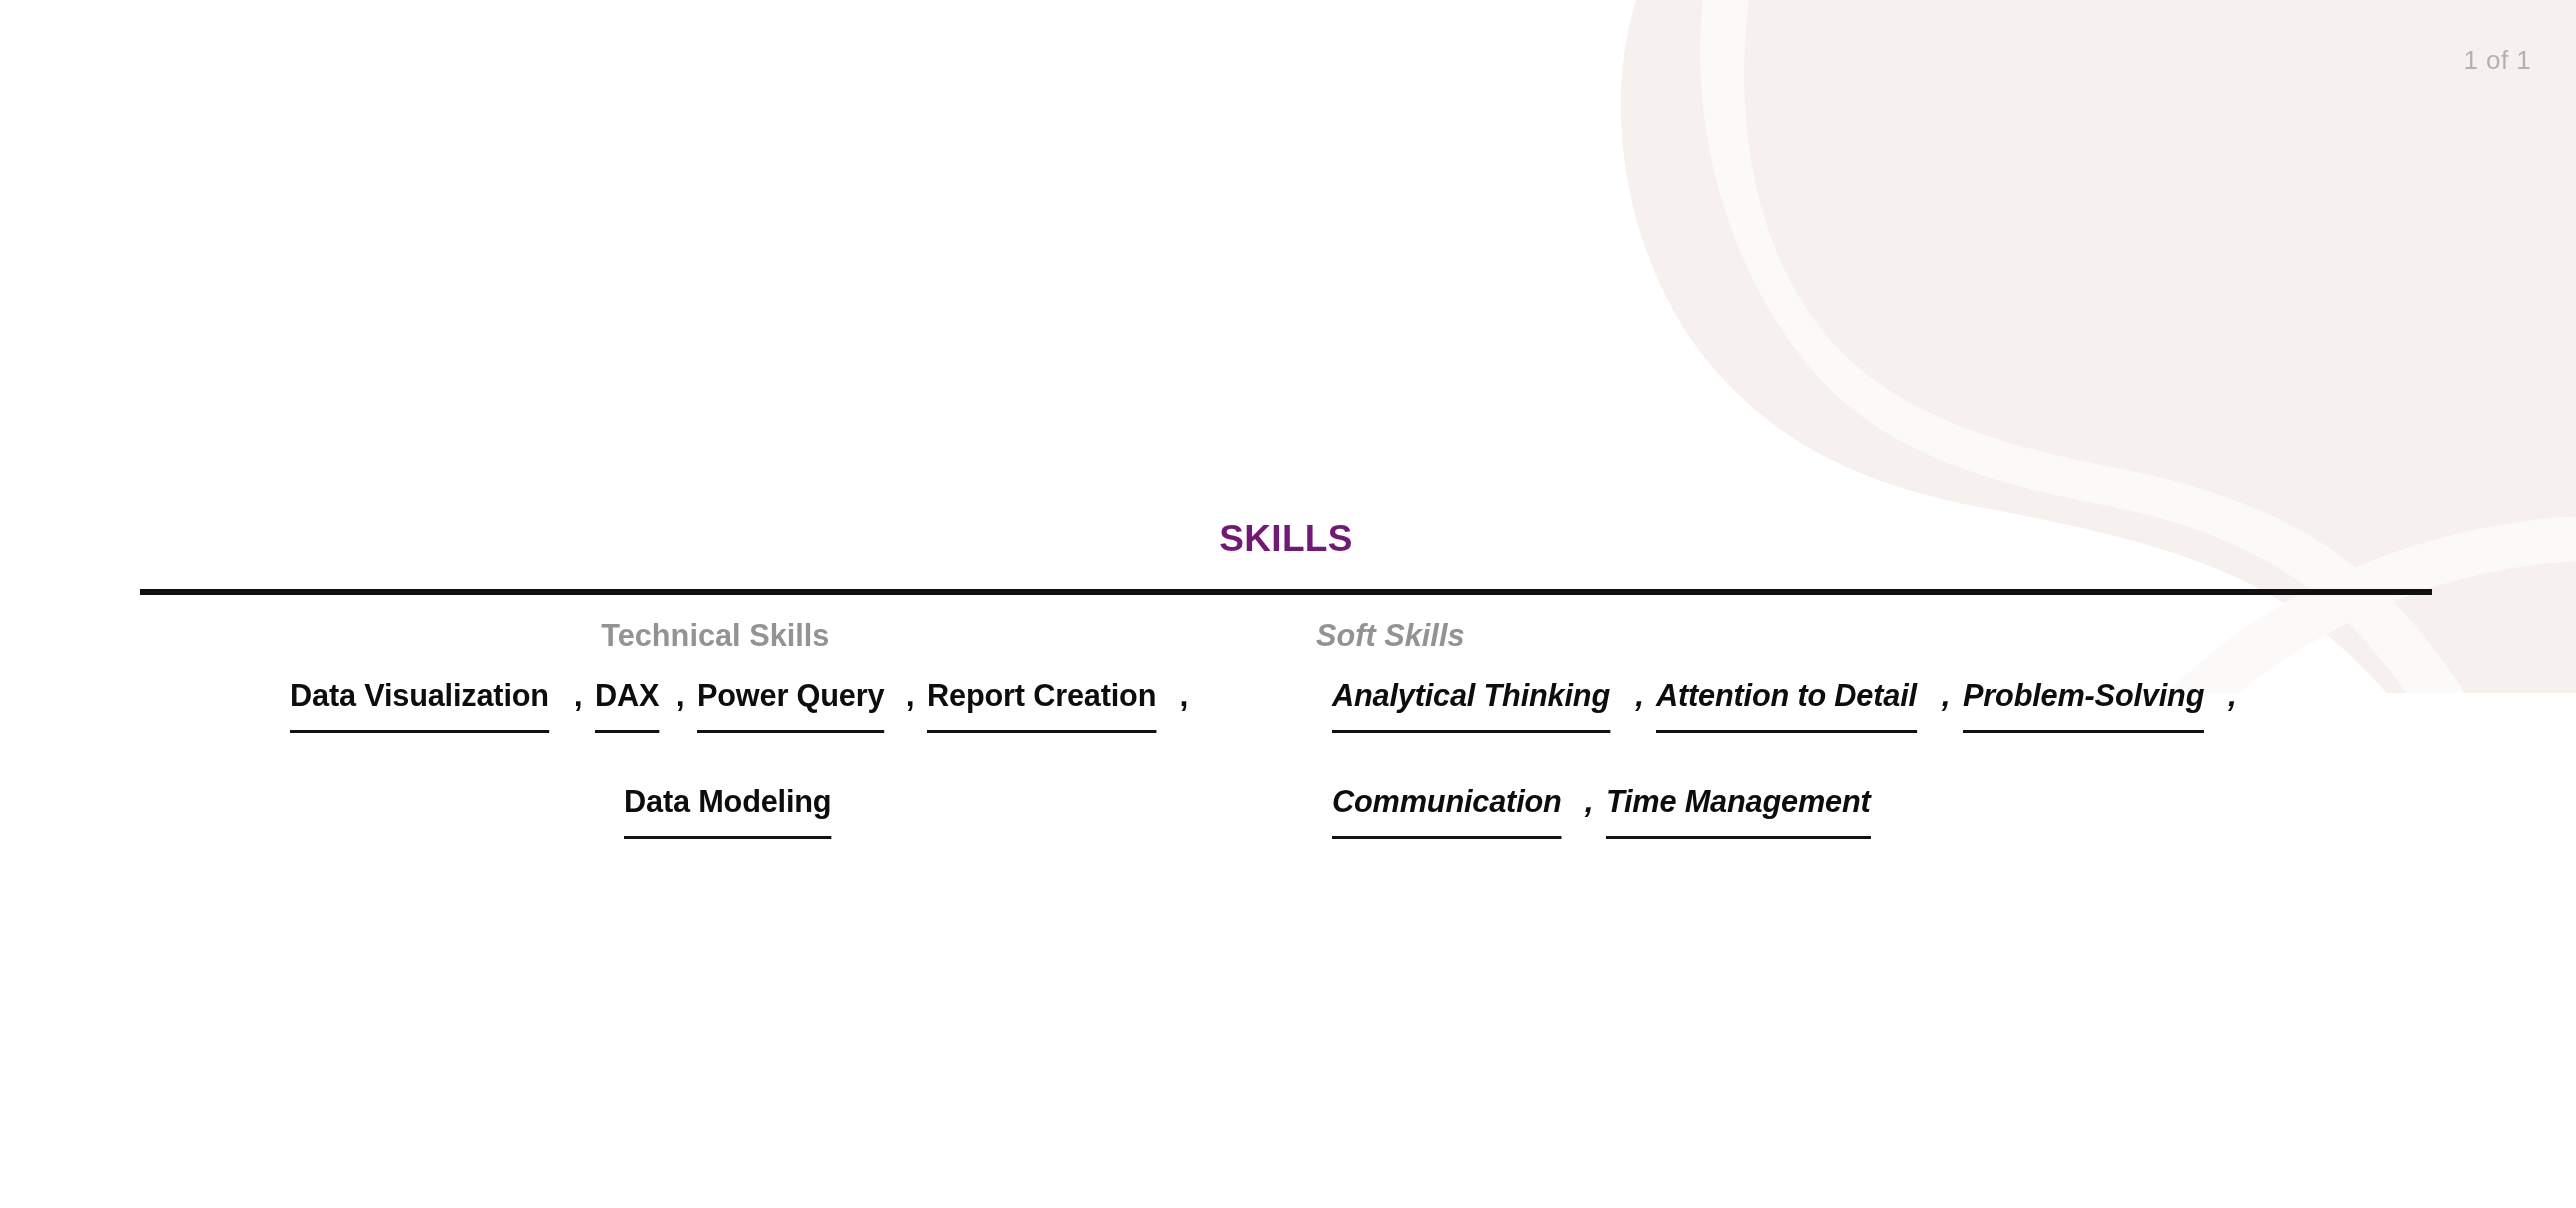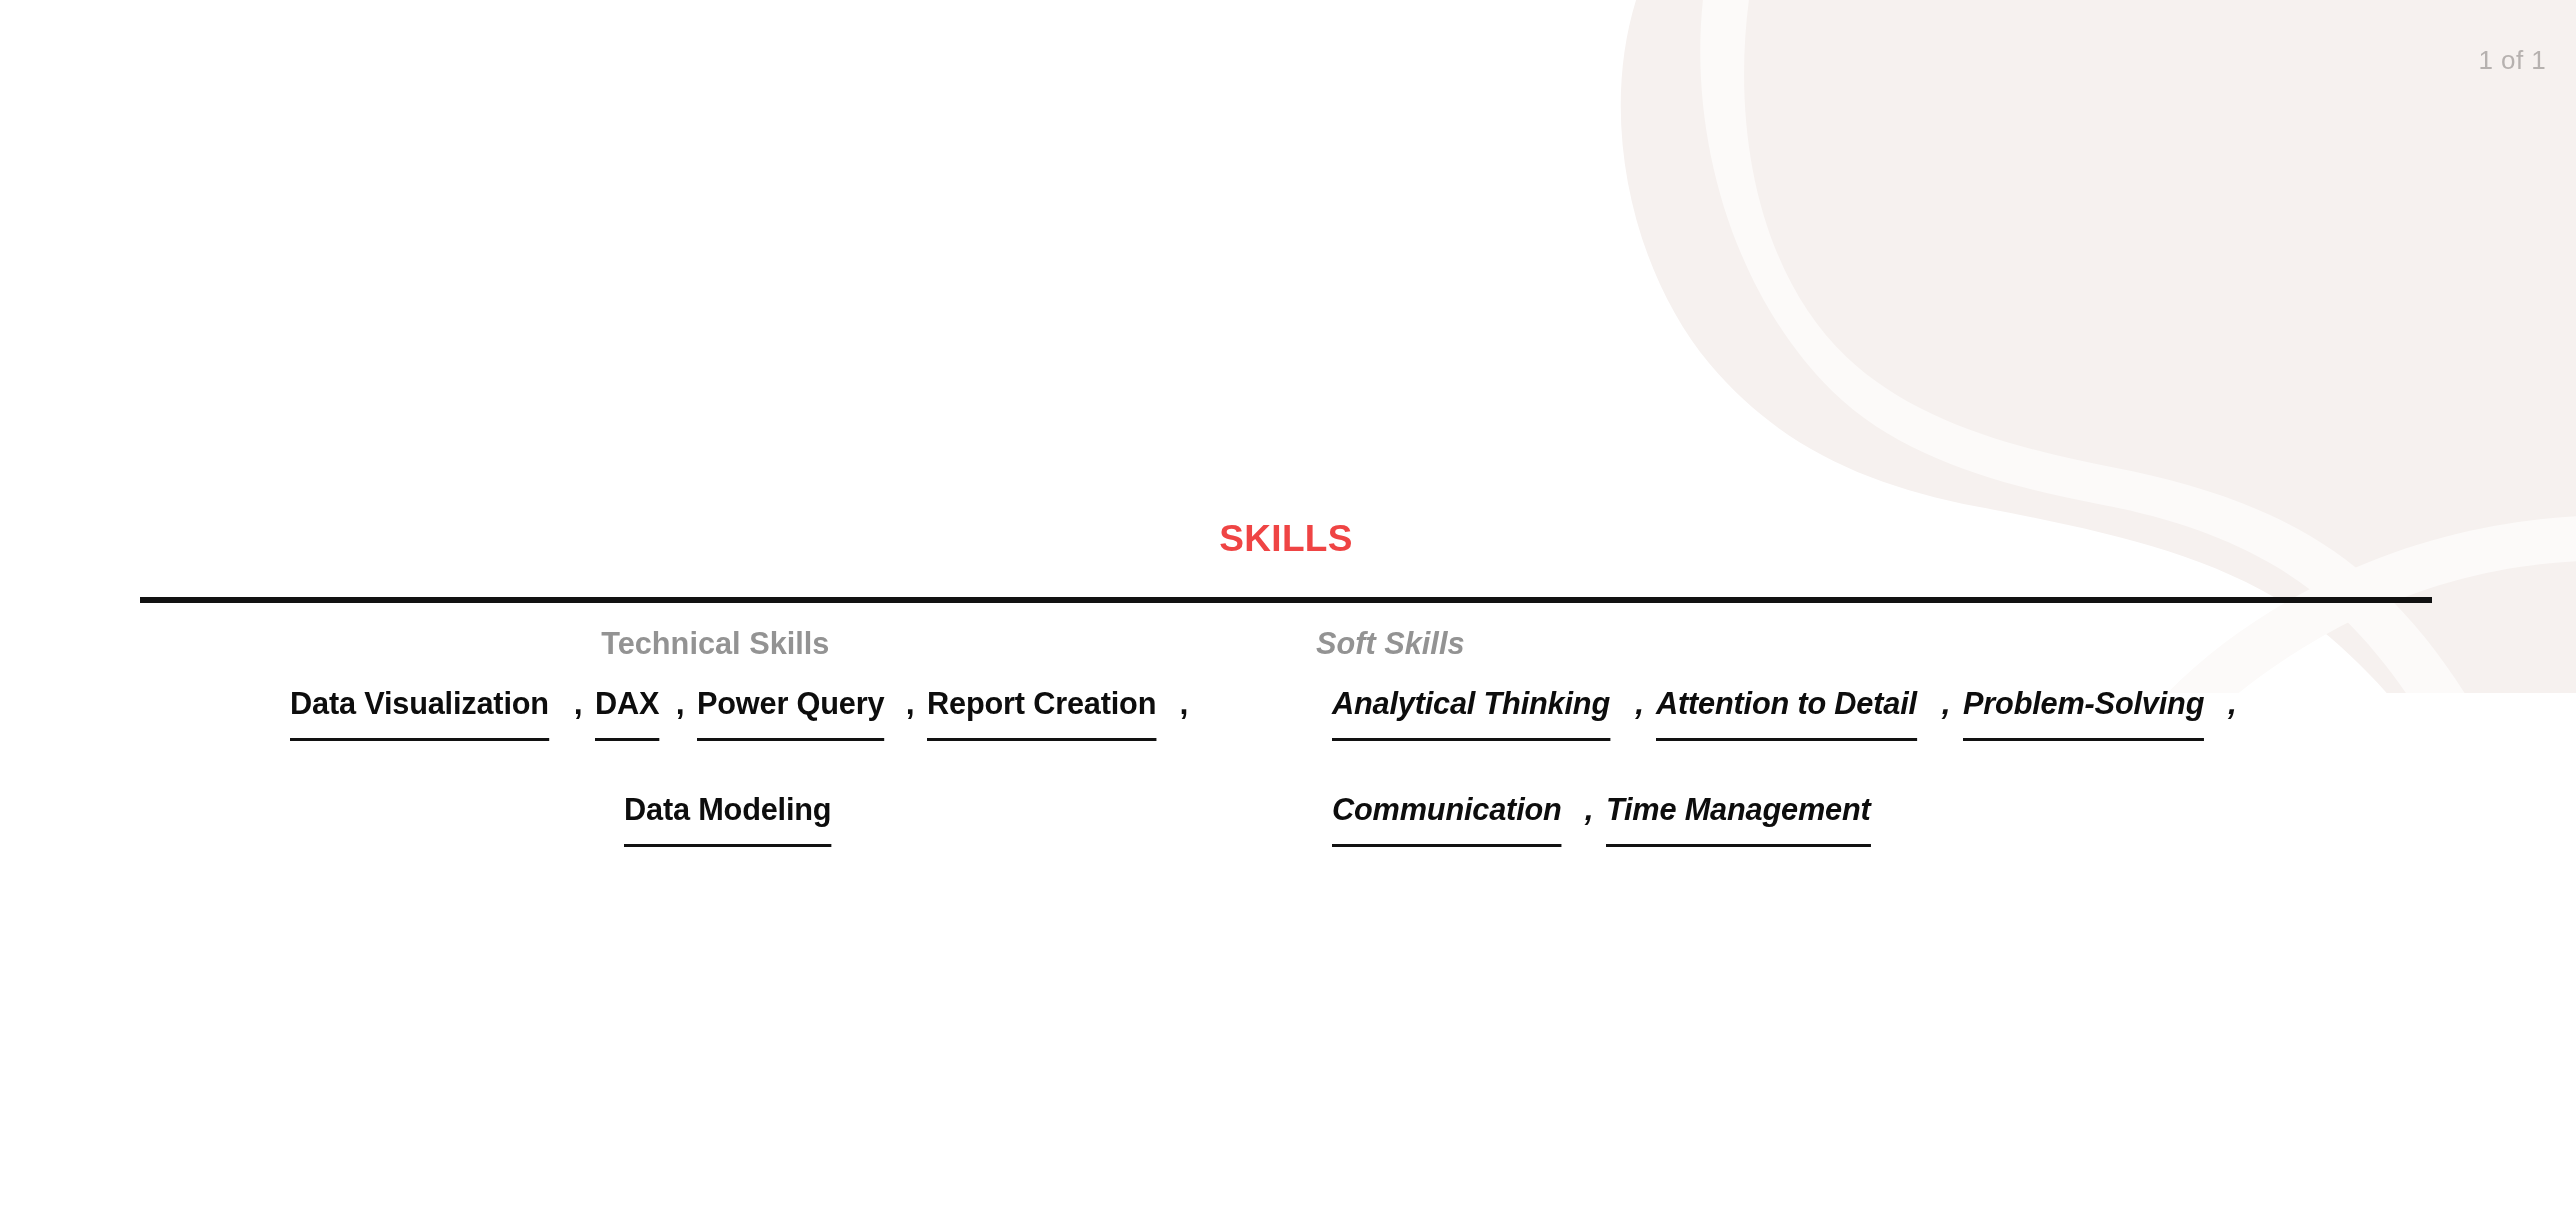--- a/index.html
+++ b/index.html
@@ -29,21 +29,21 @@
     width: 1083px;
     height: 693px;
     pointer-events: none;
     z-index: 0;
   }
 
   
   #page-indicator {
     position: absolute;
     top: 45px;
-    right: 30px;
+    right: 45px;
     z-index: 5;
     font-size: 26px;
     letter-spacing: 0.4px;
     color: #b6b1af;
     font-weight: 400;
     white-space: nowrap;
   }
 
   
   #header {
@@ -106,24 +106,24 @@
     left: 140px;
     top: 520px;
     width: 2292px;
     z-index: 3;
   }
 
   #section-title {
     text-align: center;
     font-size: 37px;
     font-weight: 700;
-    color: #ef4444;
+    color: #701a75;
     letter-spacing: 0.3px;
     line-height: 1;
-    padding-bottom: 40px;
+    padding-bottom: 32px;
   }
 
   #section-rule {
     width: 100%;
     height: 6px;
     background: #111111;
   }
 
   
   #skill-columns {

